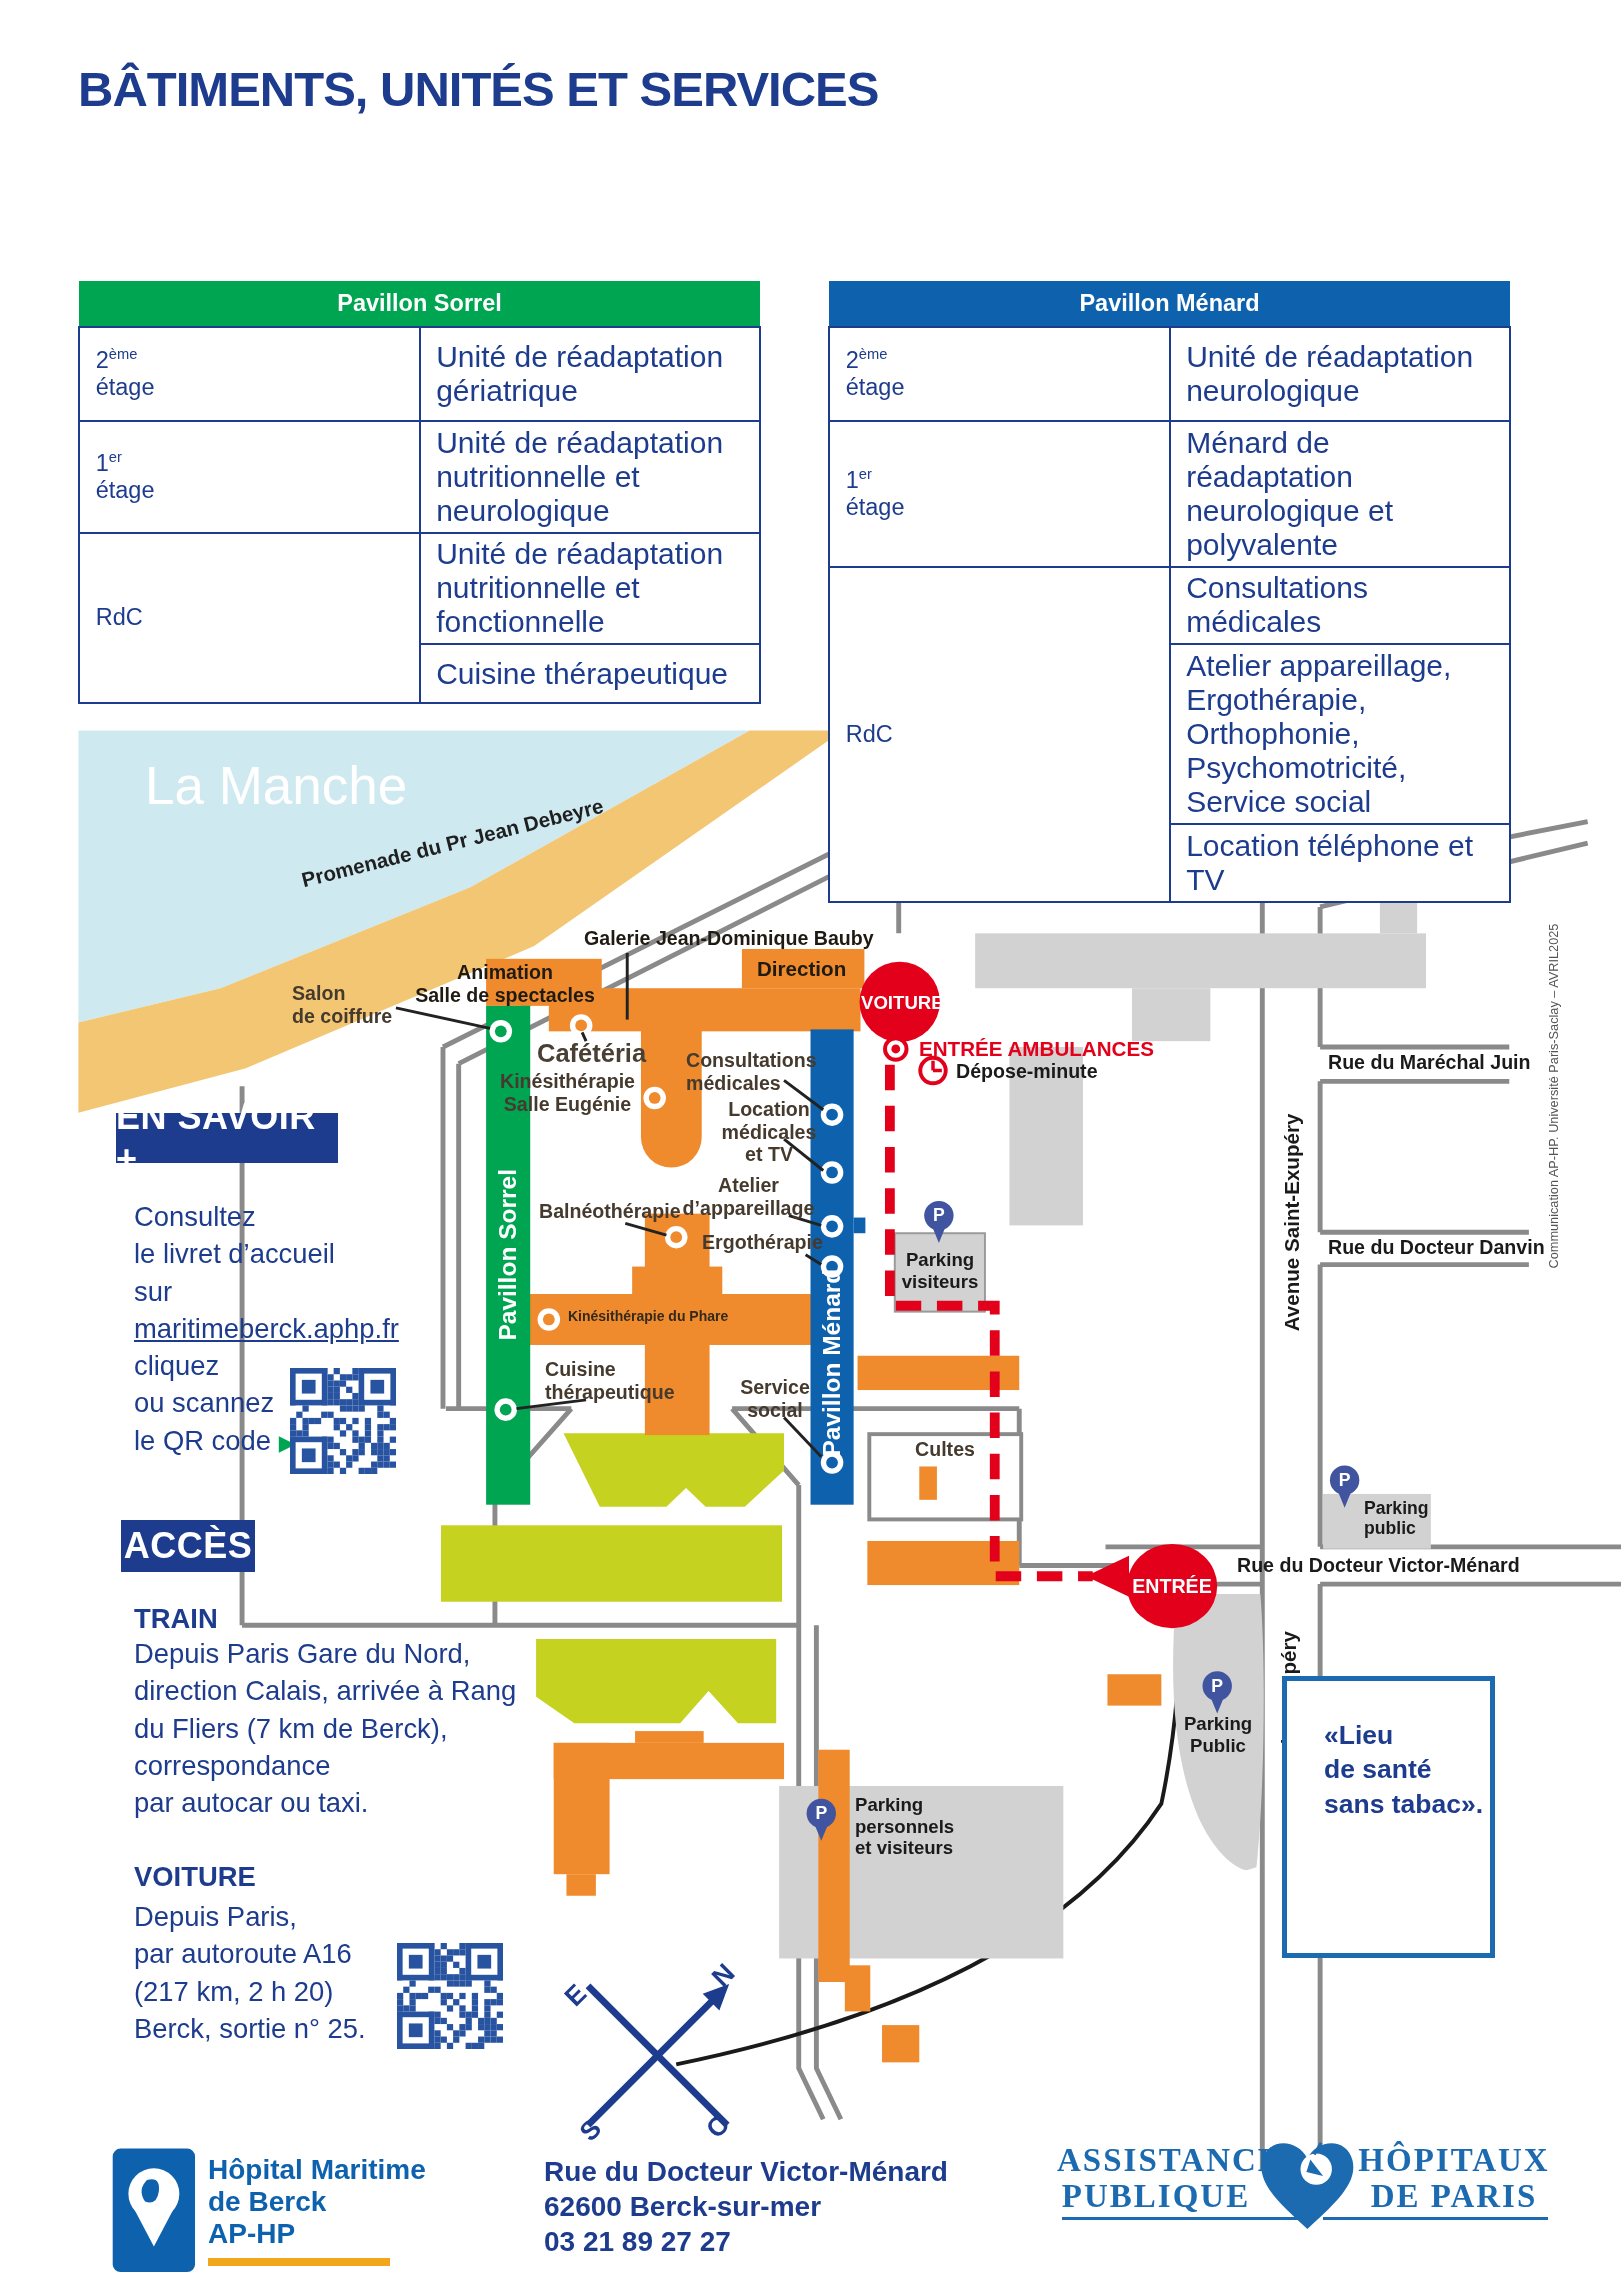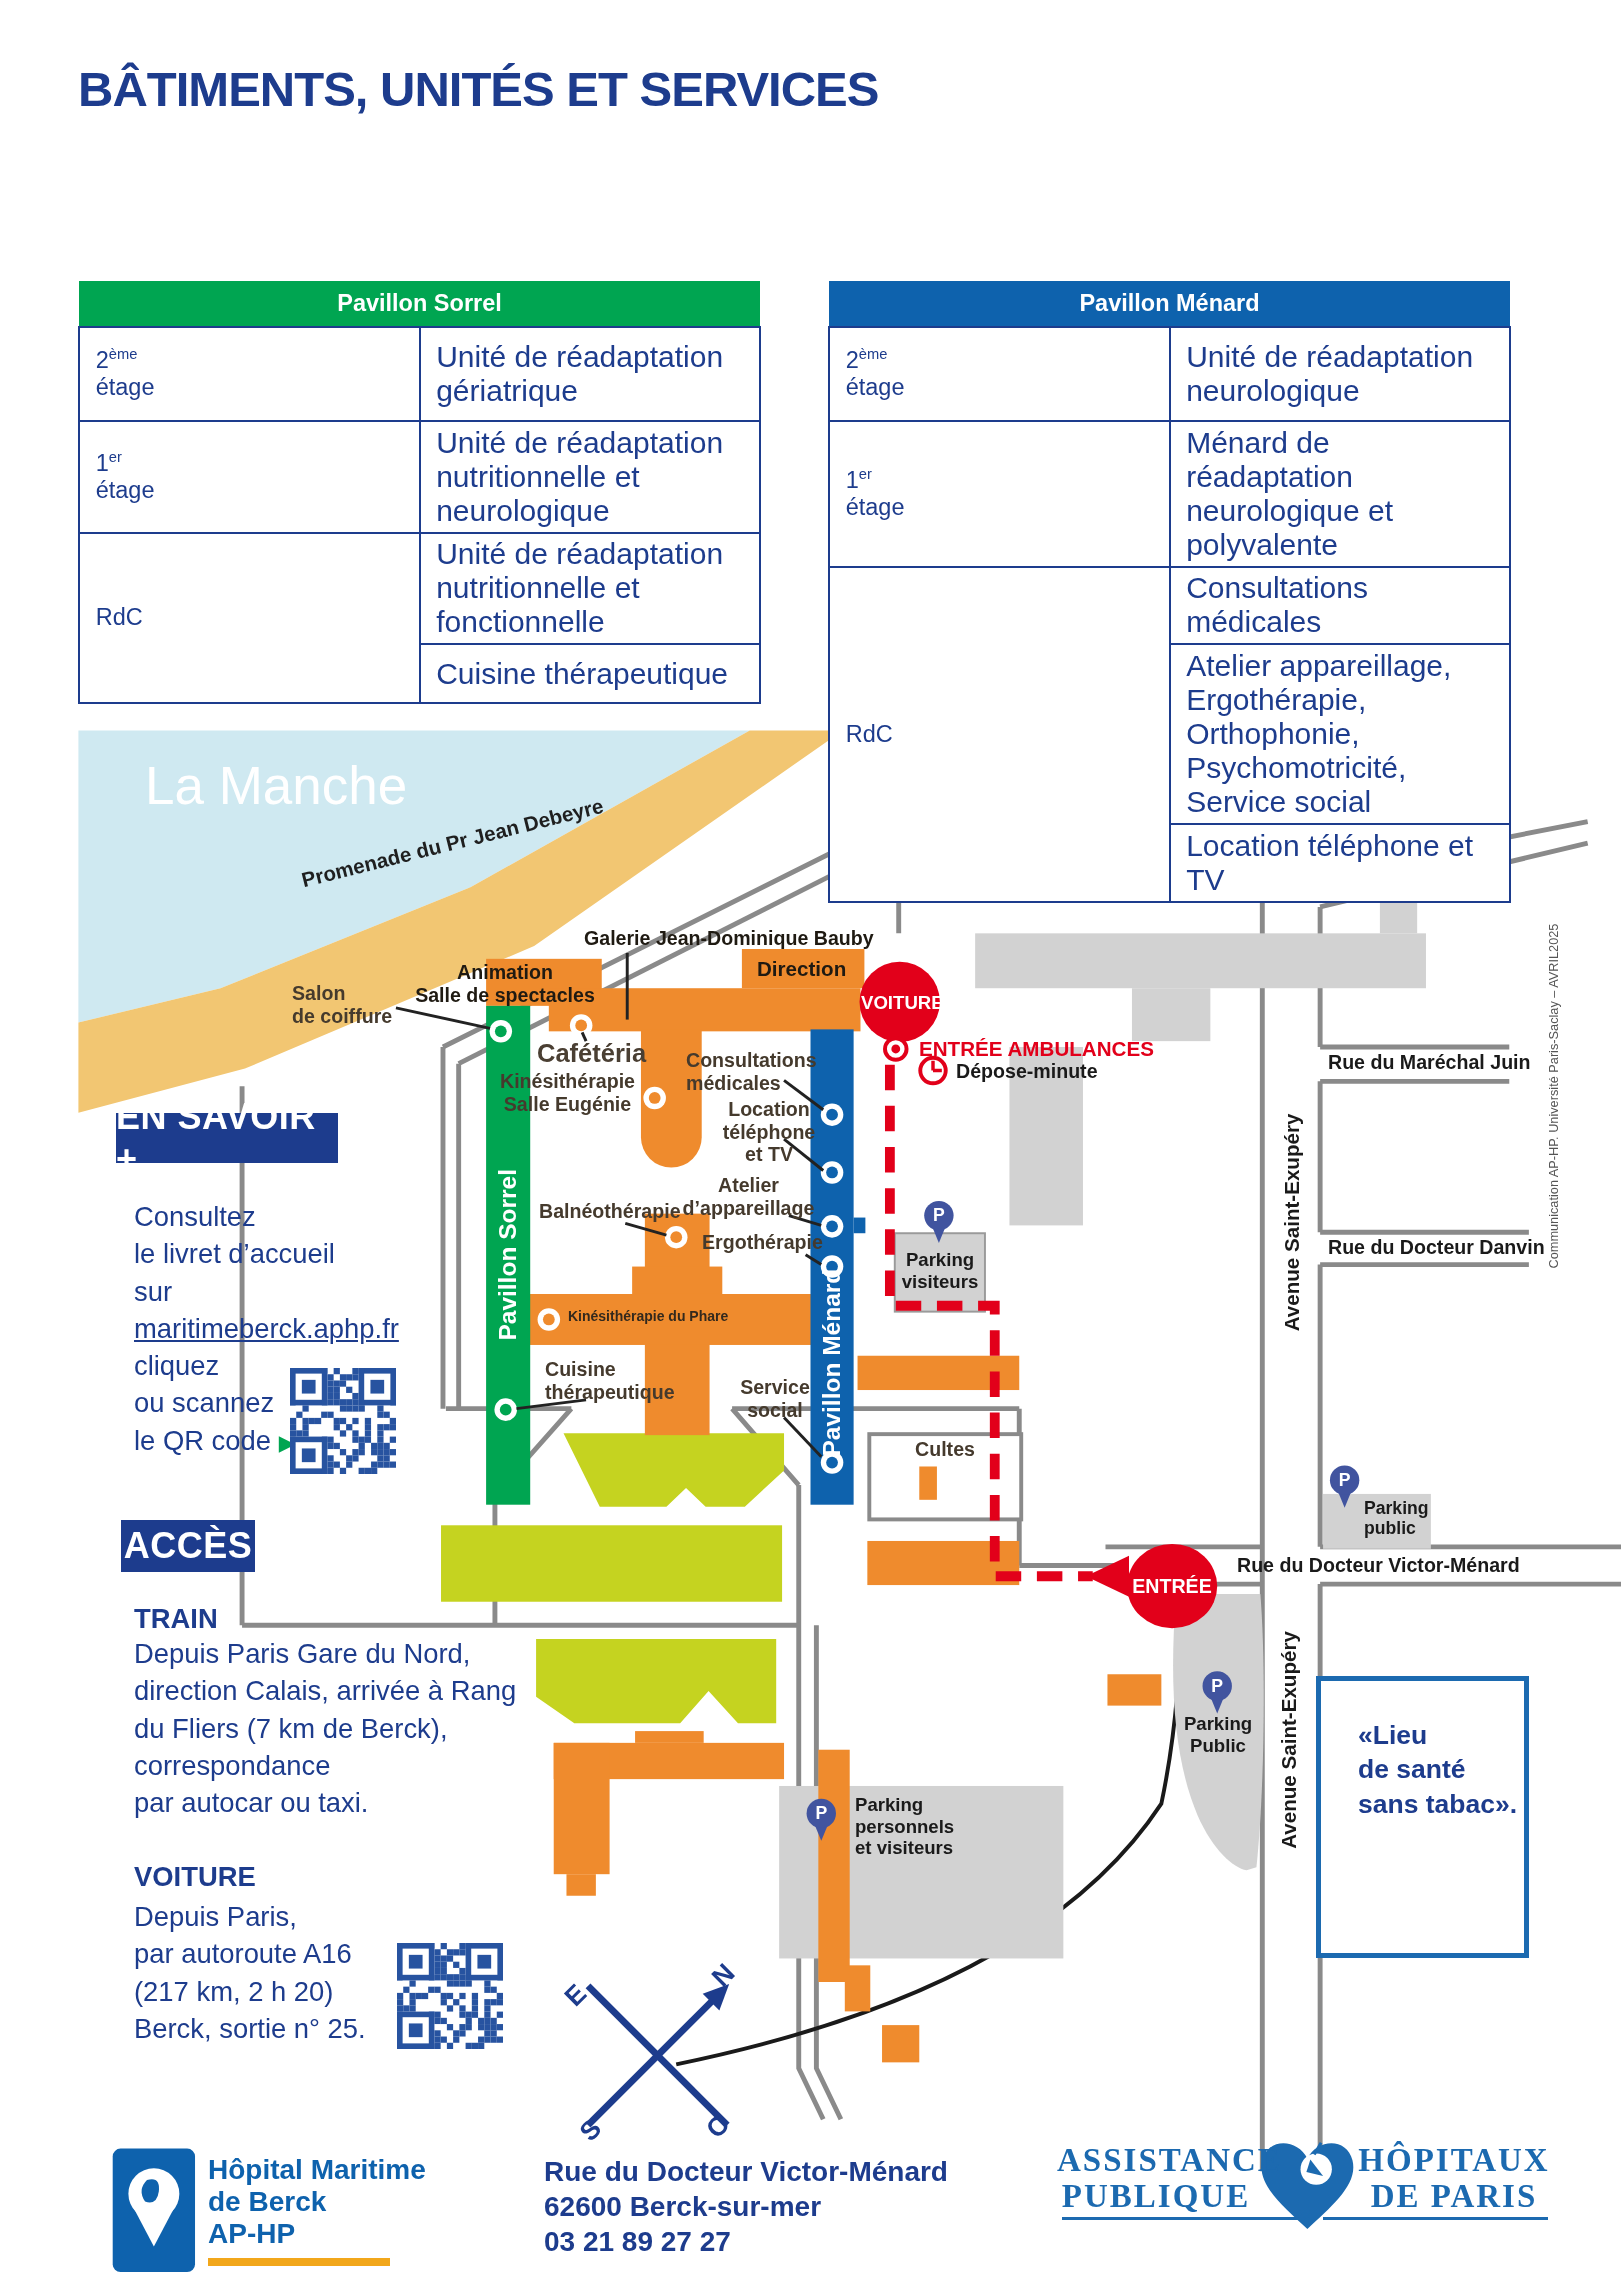--- a/index.html
+++ b/index.html
@@ -19,21 +19,21 @@
   .sorrel th{background:#00a551;} .sorrel td{border-color:#00a551;}
   .menard th{background:#0e62ad;} .menard td{border-color:#0e62ad;}
   .bluebox{position:absolute;background:#1d3c8d;color:#fff;font-weight:800;font-size:36px;display:flex;align-items:center;justify-content:center;z-index:2;letter-spacing:0.5px;}
   .bodytxt{position:absolute;color:#1d3c8d;font-size:27.4px;line-height:1.36;z-index:2;}
   .bodytxt b{font-weight:800;}
   .maplink{font-weight:400;text-decoration:underline;cursor:pointer;}
   .whitecirc-label{position:absolute;color:#fff;font-weight:bold;text-align:center;z-index:3;}
   .footer-blue{color:#0e62ad;font-weight:800;font-size:28px;line-height:1.15;}
   .addr{color:#1d3c8d;font-weight:800;font-size:28px;line-height:1.25;}
   .aphp-serif{font-family:"Liberation Serif",serif;color:#1c6ab0;font-weight:600;font-size:33px;letter-spacing:2px;line-height:1.08;text-align:center;}
-  .nosmoke{position:absolute;left:1316px;top:1676px;width:203px;height:272px;border:5.9px solid #1c6ab0;background:#fff;z-index:2;}
+  .nosmoke{position:absolute;left:1282px;top:1676px;width:203px;height:272px;border:5.9px solid #1c6ab0;background:#fff;z-index:2;}
   .nosmoke .txt{margin:37px 0 0 37px;color:#1d3c8d;font-weight:bold;font-size:26.5px;line-height:1.3;}
   .compass-letter{position:absolute;z-index:2;color:#1d3c8d;font-weight:bold;font-size:26.5px;transform:rotate(-45deg);}
 </style>
 </head>
 <body>
 
 <h1 id="title">BÂTIMENTS, UNITÉS ET SERVICES</h1>
 
 <svg id="mapsvg" viewBox="0 0 1654 2339">
 
@@ -300,21 +300,21 @@
 <div class="lbl" style="left:757px;top:957px;font-size:20.6px;color:#1f1a12;">Direction</div>
 <div class="whitecirc-label" style="left:861px;top:992px;width:78px;font-size:18.6px;">VOITURE</div>
 <div class="lbl" style="left:919px;top:1037px;color:#e2001a;font-size:20.6px;">ENTRÉE AMBULANCES</div>
 <div class="lbl" style="left:956px;top:1060px;color:#1a1a1a;font-size:19.6px;font-weight:bold;">Dépose-minute</div>
 <div class="lbl" style="left:537px;top:1039px;font-size:25.5px;color:#4a3f33;">Cafétéria</div>
 <div class="lbl pre" style="left:485px;top:1070px;width:165px;text-align:center;">Kinésithérapie
 Salle Eugénie</div>
 <div class="lbl pre" style="left:686px;top:1049px;">Consultations
 médicales</div>
 <div class="lbl pre" style="left:718px;top:1098px;width:102px;text-align:center;">Location
-téléphone
+médicales
 et TV</div>
 <div class="lbl pre" style="left:676px;top:1174px;width:145px;text-align:center;">Atelier
 d’appareillage</div>
 <div class="lbl" style="left:702px;top:1231px;">Ergothérapie</div>
 <div class="lbl" style="left:539px;top:1200px;">Balnéothérapie</div>
 <div class="lbl" style="left:568px;top:1308px;font-size:14px;color:#33291d;">Kinésithérapie du Phare</div>
 <div class="lbl pre" style="left:545px;top:1358px;">Cuisine
 thérapeutique</div>
 <div class="lbl pre" style="left:732px;top:1376px;width:86px;text-align:center;">Service
 social</div>

